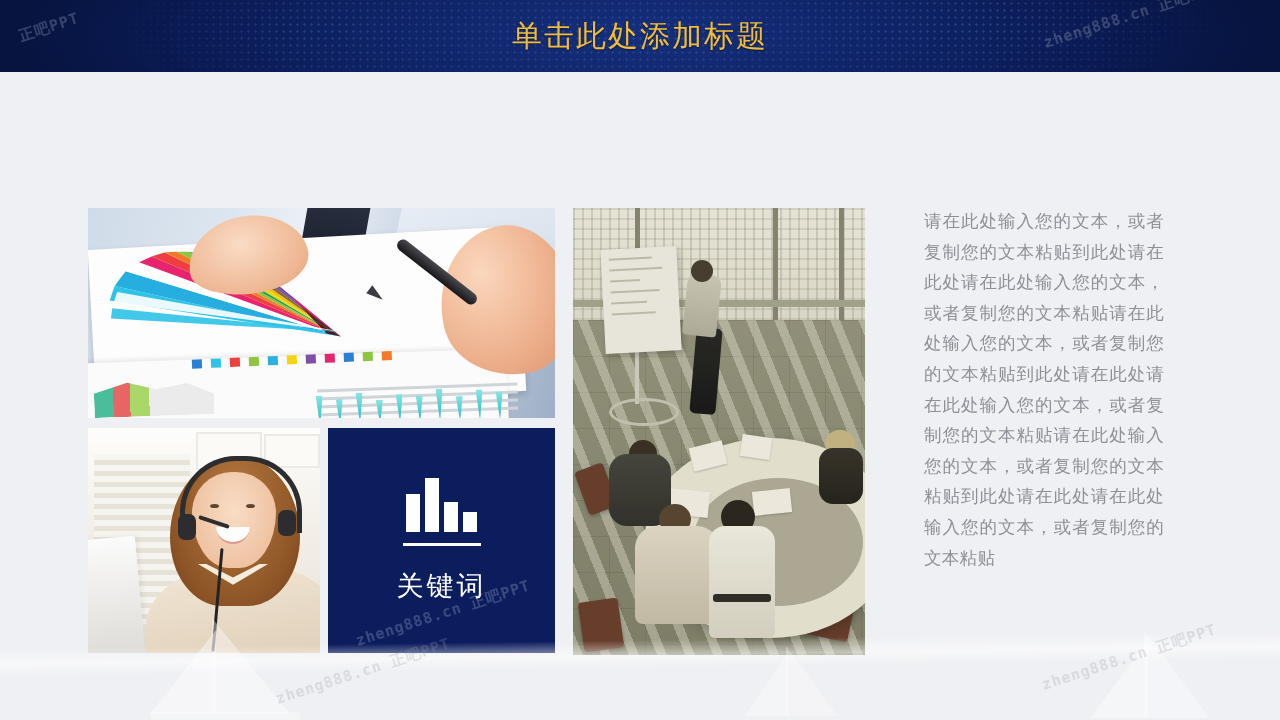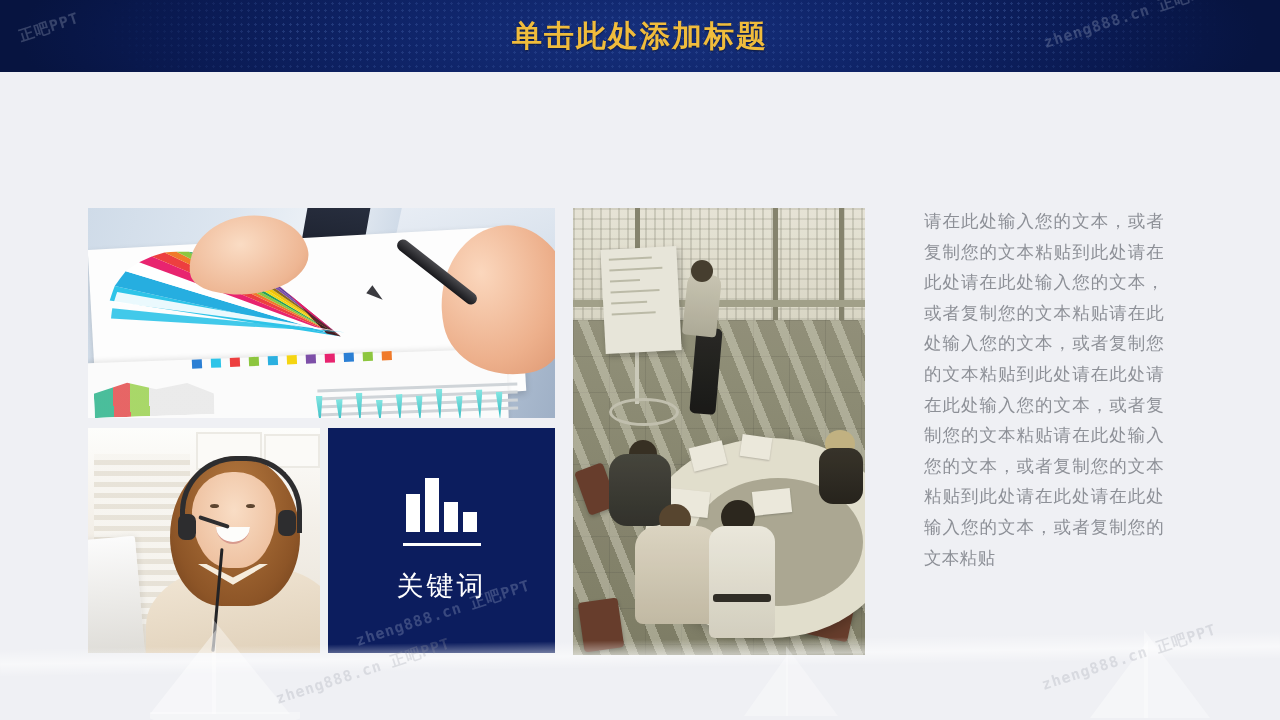--- a/index.html
+++ b/index.html
@@ -28,21 +28,21 @@
     mask-image:radial-gradient(ellipse 230px 90px at 1000px 20px, rgba(0,0,0,0.9) 0%, transparent 100%);
   }
   .header-dots.left{
     -webkit-mask-image:radial-gradient(ellipse 200px 80px at 300px 30px, rgba(0,0,0,0.7) 0%, transparent 100%);
     mask-image:radial-gradient(ellipse 200px 80px at 300px 30px, rgba(0,0,0,0.7) 0%, transparent 100%);
   }
   .header-title{
     position:absolute;left:0;top:0;width:1280px;height:72px;
     display:flex;align-items:center;justify-content:center;
     color:#f0bc3c;
-    font-size:30px;font-weight:bold;letter-spacing:2px;
+    font-size:30px;font-weight:normal;letter-spacing:2px;
     text-shadow:0 1px 2px rgba(0,0,0,0.45);
   }
 
   
   .panel{position:absolute;overflow:hidden;background:#d8d8d8;}
 
   
   .photo-charts{left:88px;top:208px;width:467px;height:210px;background:#f4f2ef;}
   .pc-shirt{position:absolute;left:0;top:0;width:100%;height:100%;
     background:linear-gradient(105deg,#cfdbe8 0%,#dde6f0 28%,#eef2f7 46%,#ccd8e6 62%,#b9c8da 78%,#9fb0c6 100%);}

